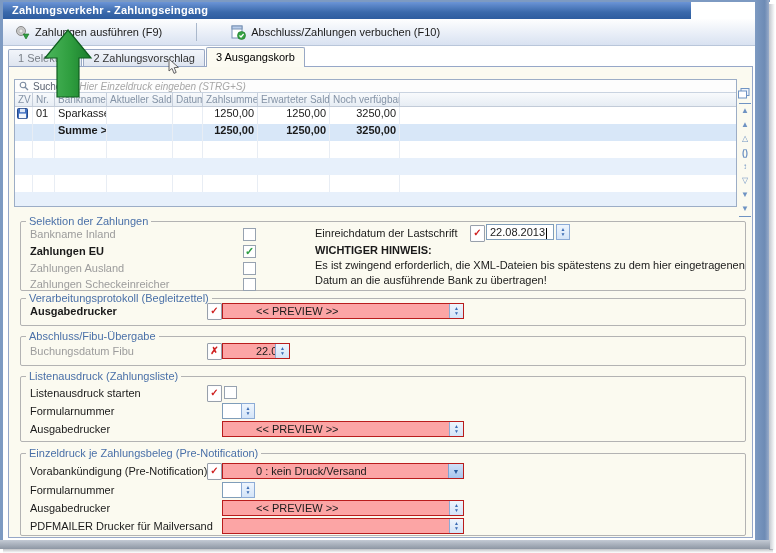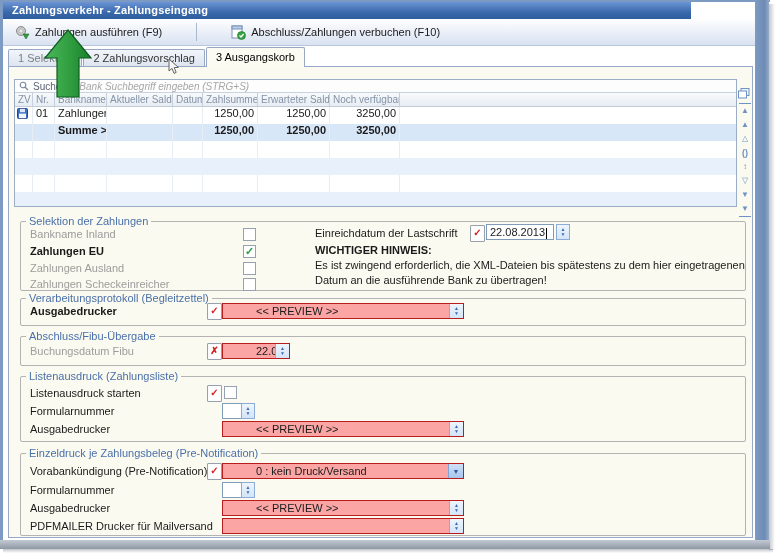--- a/index.html
+++ b/index.html
@@ -107,21 +107,21 @@
 
   <div class="abs tabpage"></div>
 
   <div class="abs grid">
     <div class="searchrow">
       <svg width="10" height="10" viewBox="0 0 10 10">
         <circle cx="4" cy="4" r="2.8" fill="none" stroke="#7a8aa0" stroke-width="1.1"></circle>
         <line x1="6.2" y1="6.2" x2="9" y2="9" stroke="#7a8aa0" stroke-width="1.3"></line>
       </svg>
       <span class="search-label">Suche</span>
-      <span class="search-hint">Bank Suchbegriff eingeben (STRG+S)</span>
+      <span class="search-hint">Hier Einzeldruck eingeben (STRG+S)</span>
     </div>
     <div class="hdr">
       <div class="hcell c0">ZV</div>
       <div class="hcell c1">Nr.</div>
       <div class="hcell c2">Bankname</div>
       <div class="hcell c3">Aktueller Saldo €</div>
       <div class="hcell c4">Datum</div>
       <div class="hcell c5">Zahlsumme €</div>
       <div class="hcell c6">Erwarteter Saldo €</div>
       <div class="hcell c7">Noch verfügbar €</div>
@@ -129,21 +129,21 @@
     </div>
     <div class="row">
       <div class="cell c0" style="padding:1px 2px;">
         <svg width="11" height="11" viewBox="0 0 11 11">
           <rect x="0.5" y="0.5" width="10" height="10" rx="1" fill="#3f6fc0" stroke="#24498a"></rect>
           <rect x="3" y="0.8" width="5" height="3.4" fill="#dce7f8"></rect>
           <rect x="2" y="5.6" width="7" height="4.6" fill="#f2f6fc"></rect>
         </svg>
       </div>
       <div class="cell c1">01</div>
-      <div class="cell c2">Zahlungen</div>
+      <div class="cell c2">Sparkasse</div>
       <div class="cell c3"></div>
       <div class="cell c4"></div>
       <div class="cell c5 num">1250,00</div>
       <div class="cell c6 num">1250,00</div>
       <div class="cell c7 num">3250,00</div>
       <div class="cell c8"></div>
     </div>
     <div class="row summe">
       <div class="cell c0"></div>
       <div class="cell c1"></div>

